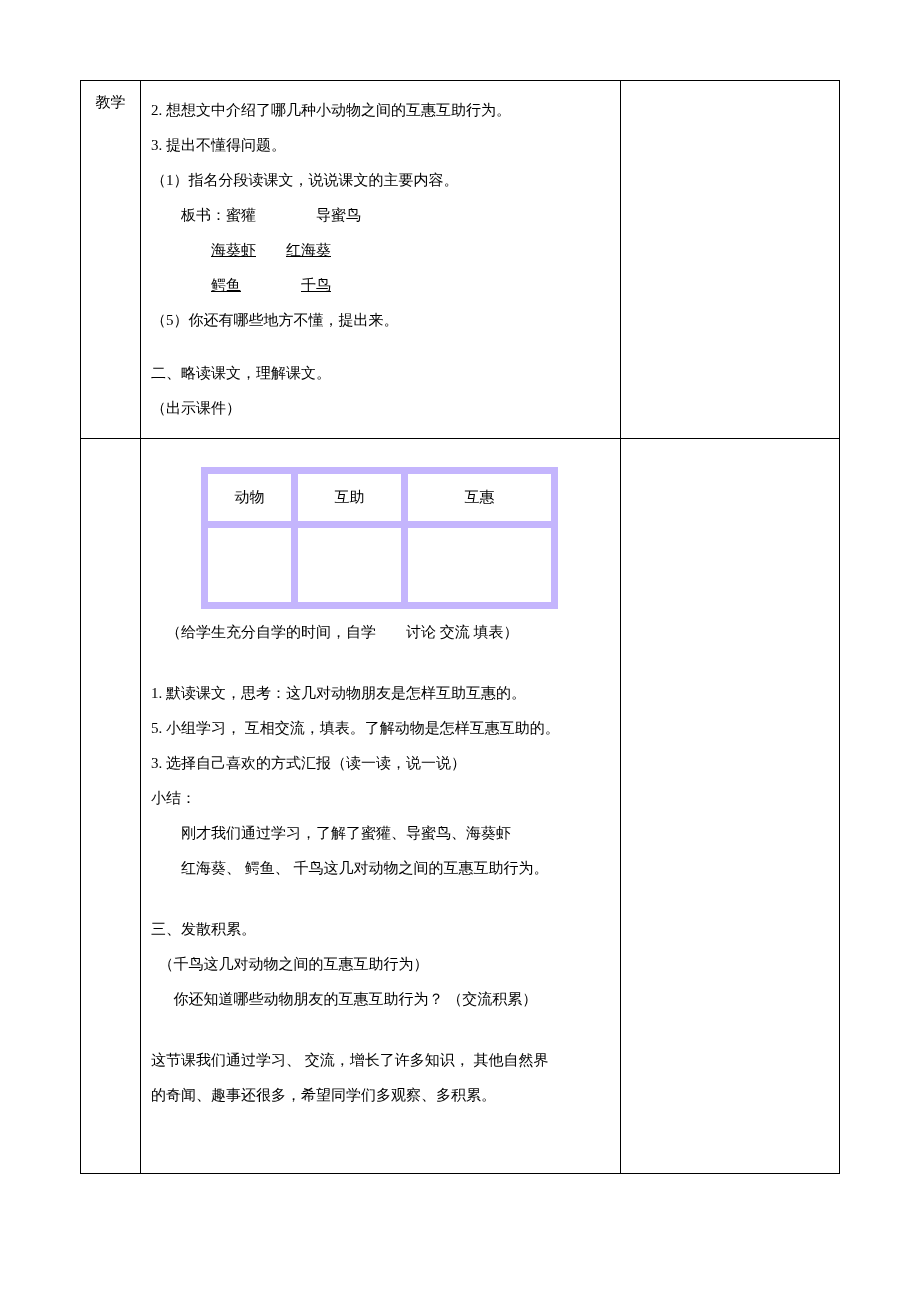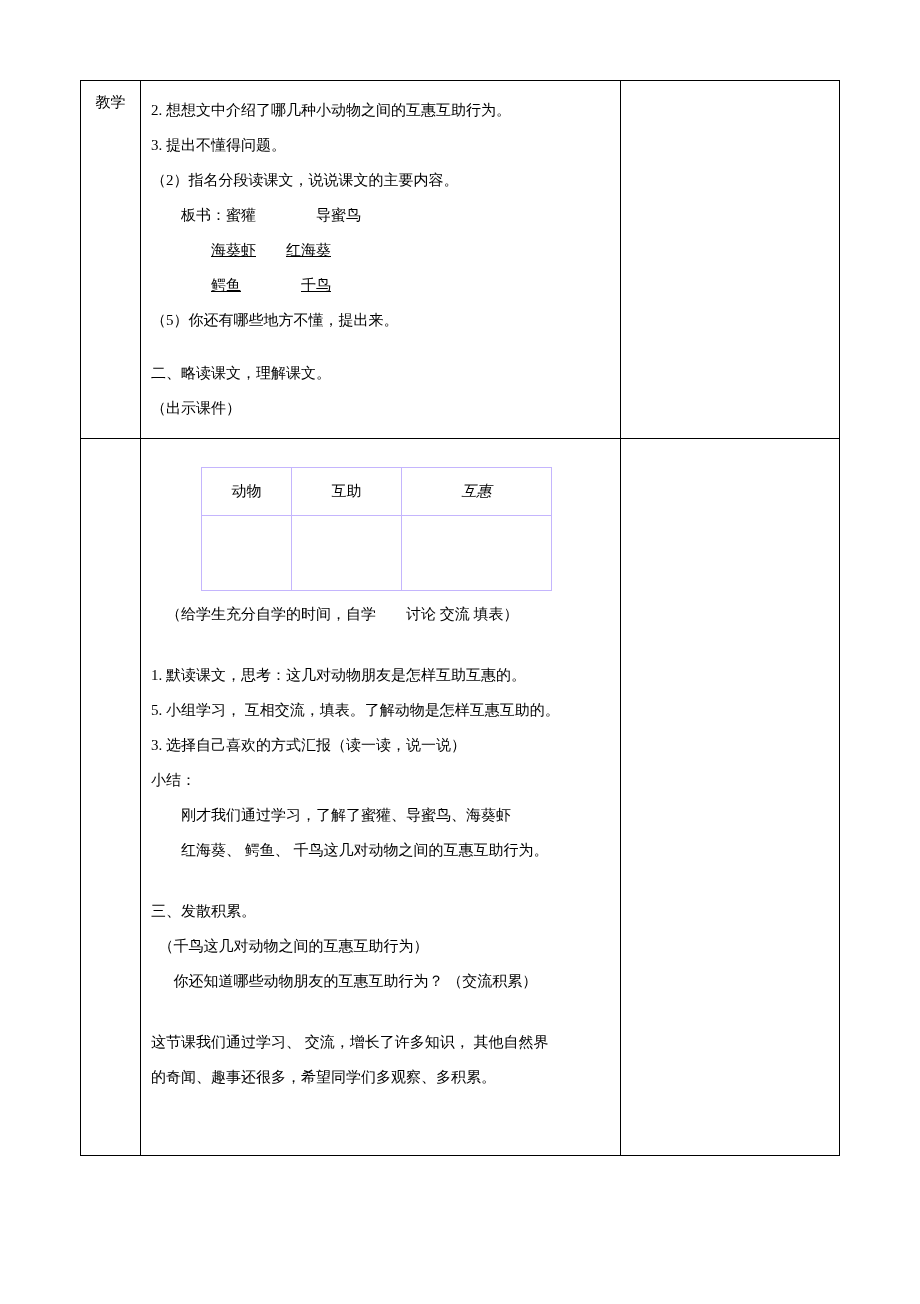--- a/index.html
+++ b/index.html
@@ -47,45 +47,45 @@
     }
     .indent3 {
       padding-left: 4em;
       text-decoration: underline;
     }
     .inner-table {
       border-collapse: collapse;
       margin: 20px 0 10px 50px;
     }
     .inner-table td {
-      border: 1px solid #c4b5fd;
+      border: 7px solid #c4b5fd;
       text-align: center;
       padding: 10px 0;
       font-size: 15px;
     }
     .inner-col1 { width: 90px; }
     .inner-col2 { width: 110px; }
-    .inner-col3 { width: 150px; font-style: italic; }
+    .inner-col3 { width: 150px; }
     .gap { display: inline-block; width: 4em; }
     .gap-sm { display: inline-block; width: 2em; }
   </style>
 </head>
 <body>
 
 <div class="page">
   <table class="main-table">
     <tbody>
         <tr>
       <td class="col-left">
         <span>教学</span>
       </td>
       <td class="col-mid">
         <div class="p">2. 想想文中介绍了哪几种小动物之间的互惠互助行为。</div>
         <div class="p">3. 提出不懂得问题。</div>
-        <div class="p">（2）指名分段读课文，说说课文的主要内容。</div>
+        <div class="p">（1）指名分段读课文，说说课文的主要内容。</div>
         <div class="p indent2">
           <span>板书：蜜獾</span><span class="gap"></span><span>导蜜鸟</span>
         </div>
         <div class="p indent3">
           <span>海葵虾</span><span class="gap-sm"></span><span>红海葵</span>
         </div>
         <div class="p indent3">
           <span>鳄鱼</span><span class="gap"></span><span>千鸟</span>
         </div>
         <div class="p">（5）你还有哪些地方不懂，提出来。</div>

